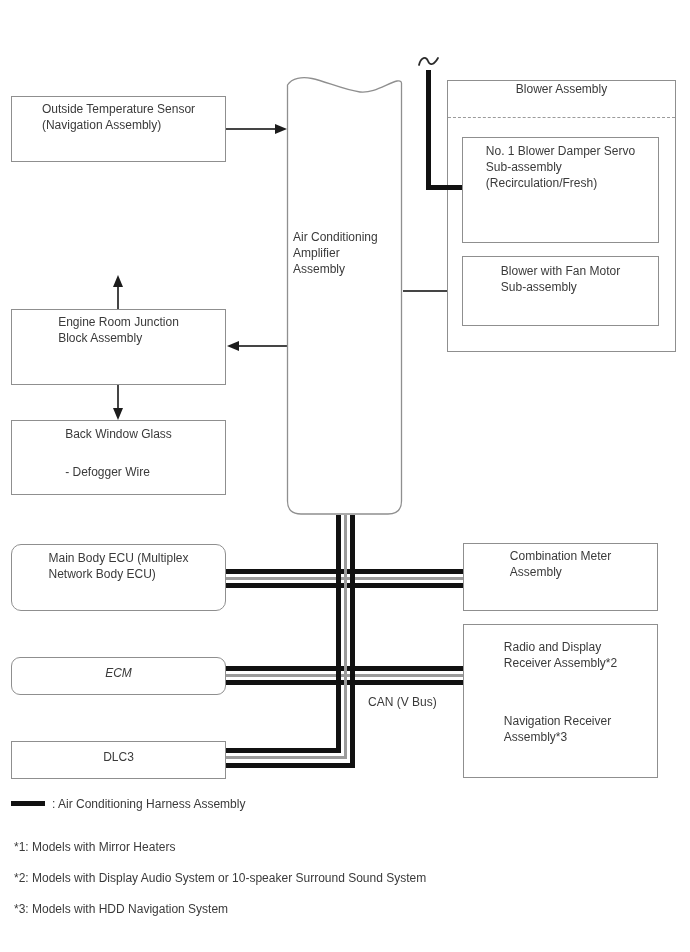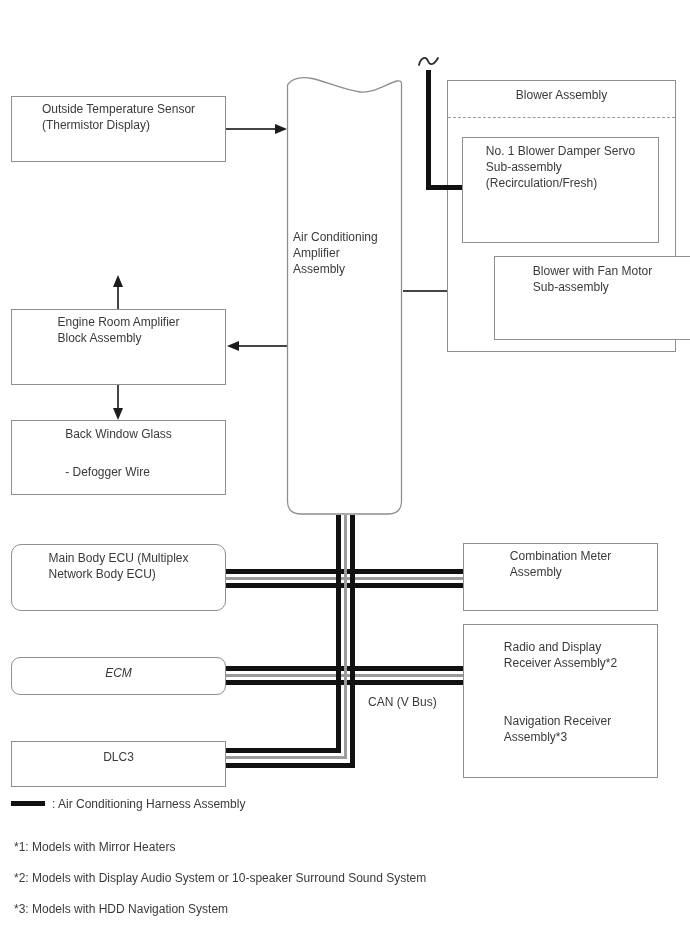--- a/index.html
+++ b/index.html
@@ -62,28 +62,28 @@
 
   <div class="cln" style="left:117px;top:385px;width:2px;height:24px;"></div>
   <div class="arr d" style="left:113px;top:408px;"></div>
 
   <div class="cln" style="left:403px;top:290px;width:48px;height:2px;"></div>
   <div class="arr r" style="left:450px;top:286px;"></div>
 
   <div class="bx" style="left:11px;top:96px;width:215px;height:66px;">
     <div class="tb" style="margin-top:4px;">
       <div>Outside Temperature Sensor</div>
-      <div>(Thermistor Display)</div>
+      <div>(Navigation Assembly)</div>
     </div>
   </div>
 
 
   <div class="bx" style="left:11px;top:309px;width:215px;height:76px;">
     <div class="tb" style="margin-top:4px;">
-      <div>Engine Room Amplifier</div>
+      <div>Engine Room Junction</div>
       <div>Block Assembly</div>
     </div>
   </div>
 
   <div class="bx" style="left:11px;top:420px;width:215px;height:75px;">
     <div class="tb" style="margin-top:5px;">
       <div>Back Window Glass</div>
       <div class="sp22"></div>
       <div>- Defogger Wire</div>
     </div>
@@ -93,38 +93,38 @@
     <div class="tb" style="margin-top:5px;">
       <div>Main Body ECU (Multiplex</div>
       <div>Network Body ECU)</div>
     </div>
   </div>
 
   <div class="bx rnd9" style="left:11px;top:657px;width:215px;height:38px;">
     <div style="margin-top:7px;font-style:italic;">ECM</div>
   </div>
 
-  <div class="bx" style="left:11px;top:741px;width:215px;height:46px;">
+  <div class="bx" style="left:11px;top:741px;width:215px;height:38px;">
     <div style="margin-top:7px;">DLC3</div>
   </div>
 
   <div class="bx" style="left:447px;top:80px;width:229px;height:272px;">
-    <div style="margin-top:6px;">Blower Assembly</div>
+    <div style="">Blower Assembly</div>
   </div>
   <div class="dash" style="left:448px;top:117px;width:227px;"></div>
 
   <div class="bx" style="left:462px;top:137px;width:197px;height:106px;">
     <div class="tb" style="margin-top:5px;">
       <div>No. 1 Blower Damper Servo</div>
       <div>Sub-assembly</div>
       <div>(Recirculation/Fresh)</div>
     </div>
   </div>
 
-  <div class="bx" style="left:462px;top:256px;width:197px;height:84px;margin-left:32px;">
+  <div class="bx" style="left:462px;top:256px;width:197px;height:70px;">
     <div class="tb" style="margin-top:6px;">
       <div>Blower with Fan Motor</div>
       <div>Sub-assembly</div>
     </div>
   </div>
 
   <div class="bx" style="left:463px;top:543px;width:195px;height:68px;">
     <div class="tb" style="margin-top:4px;">
       <div>Combination Meter</div>
       <div>Assembly</div>

